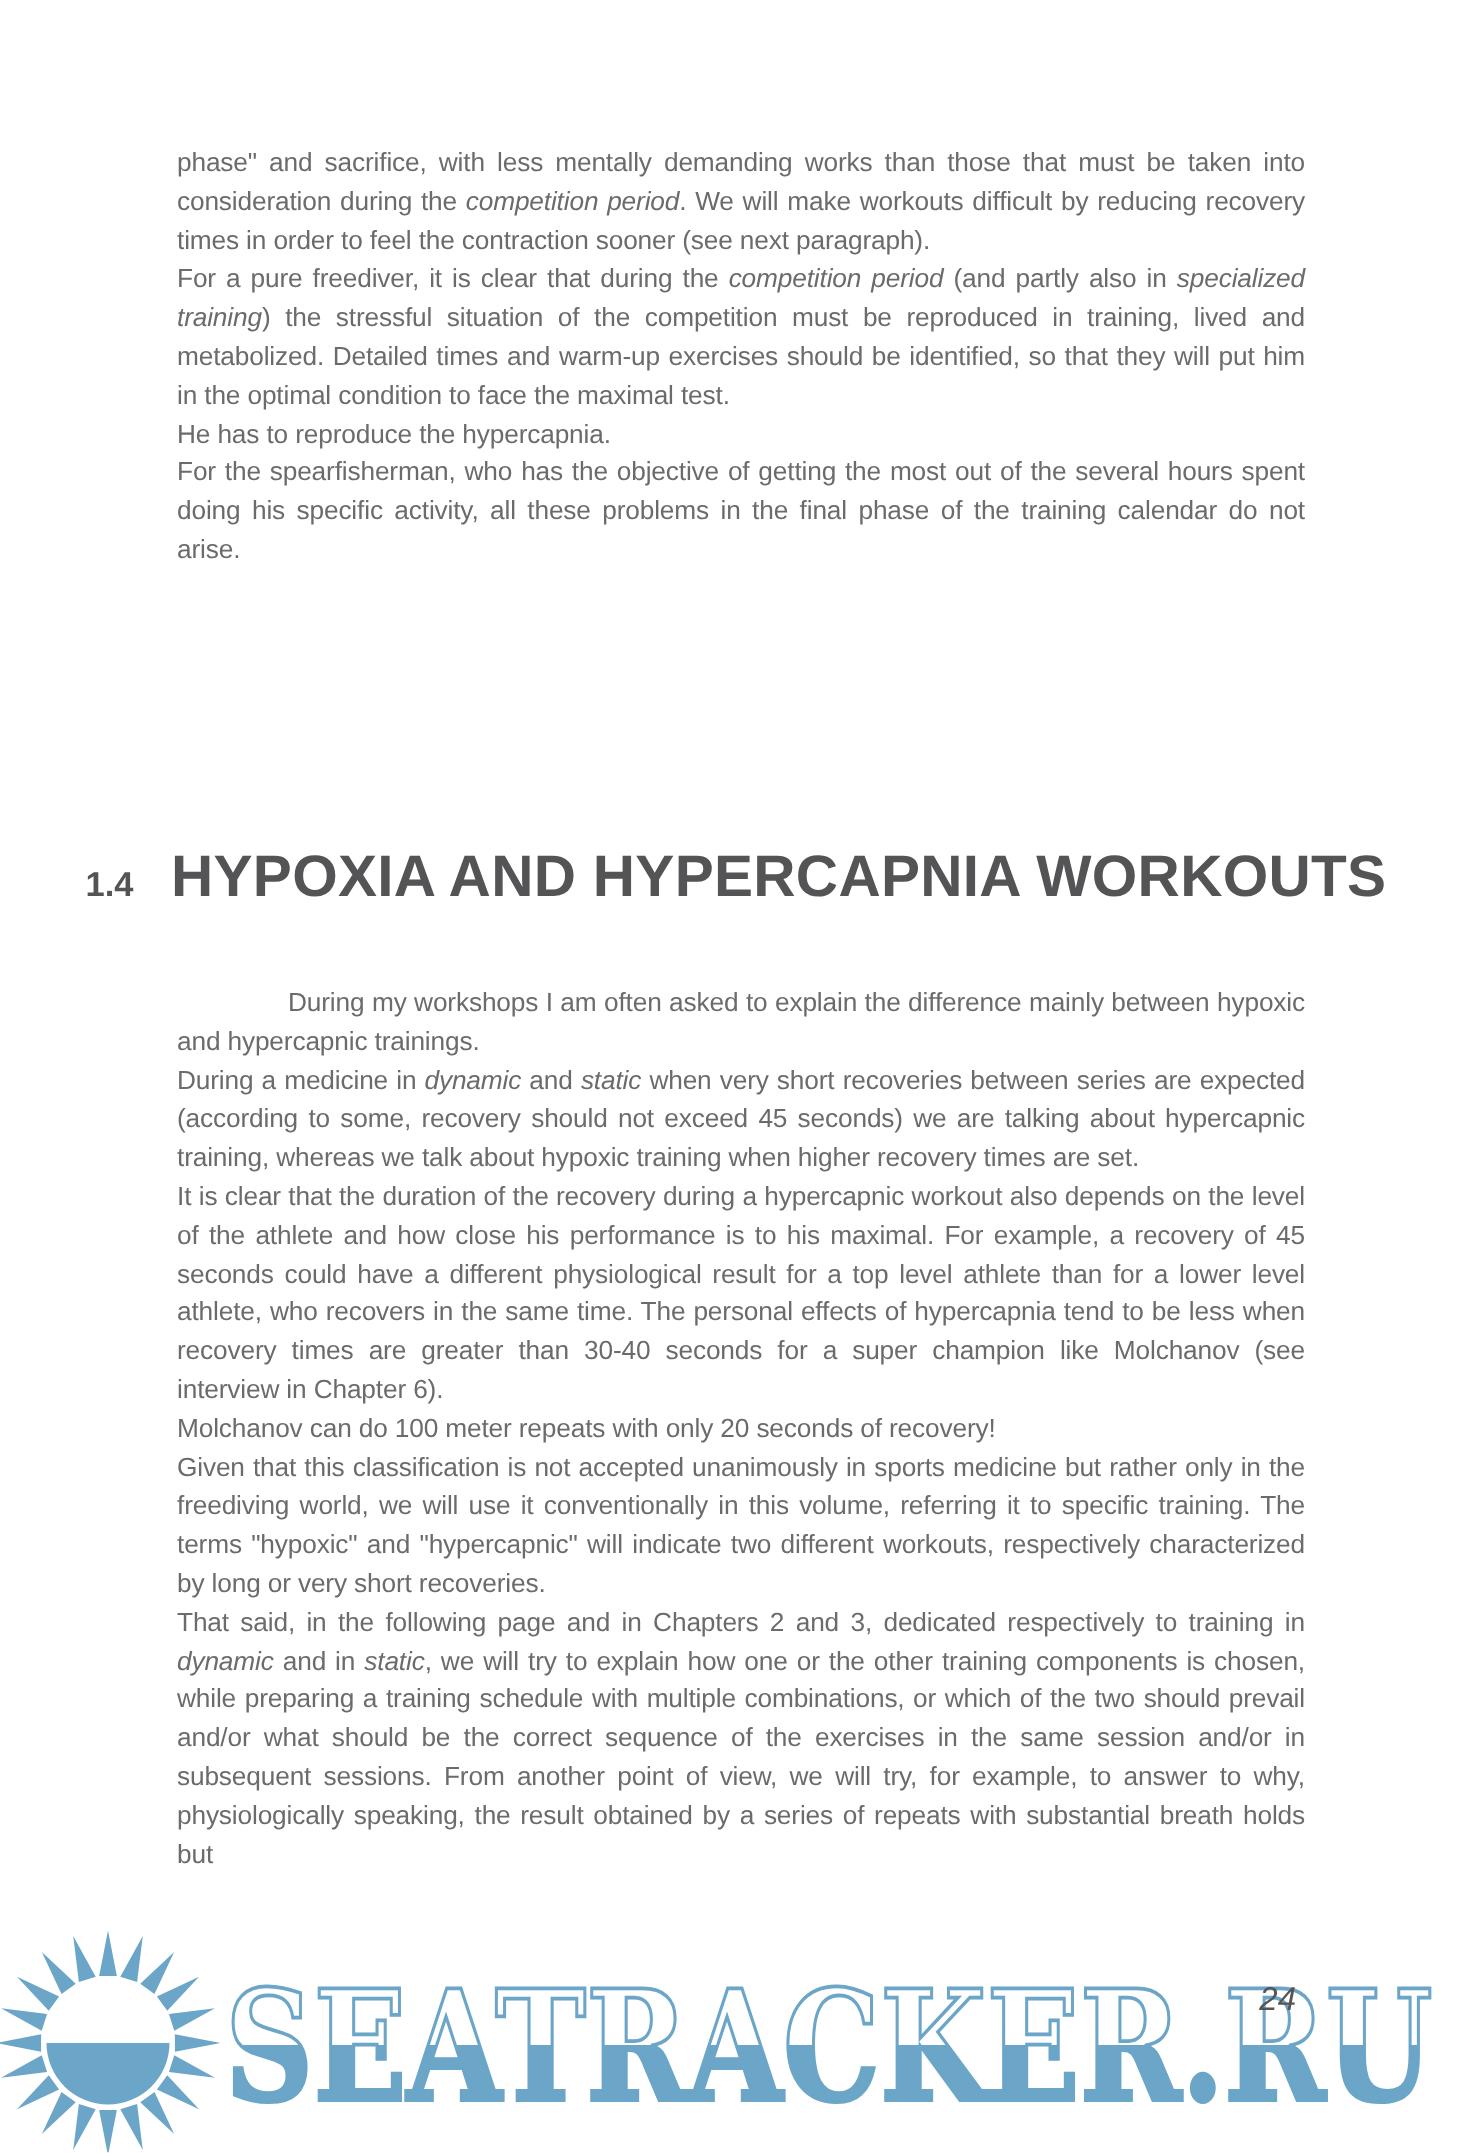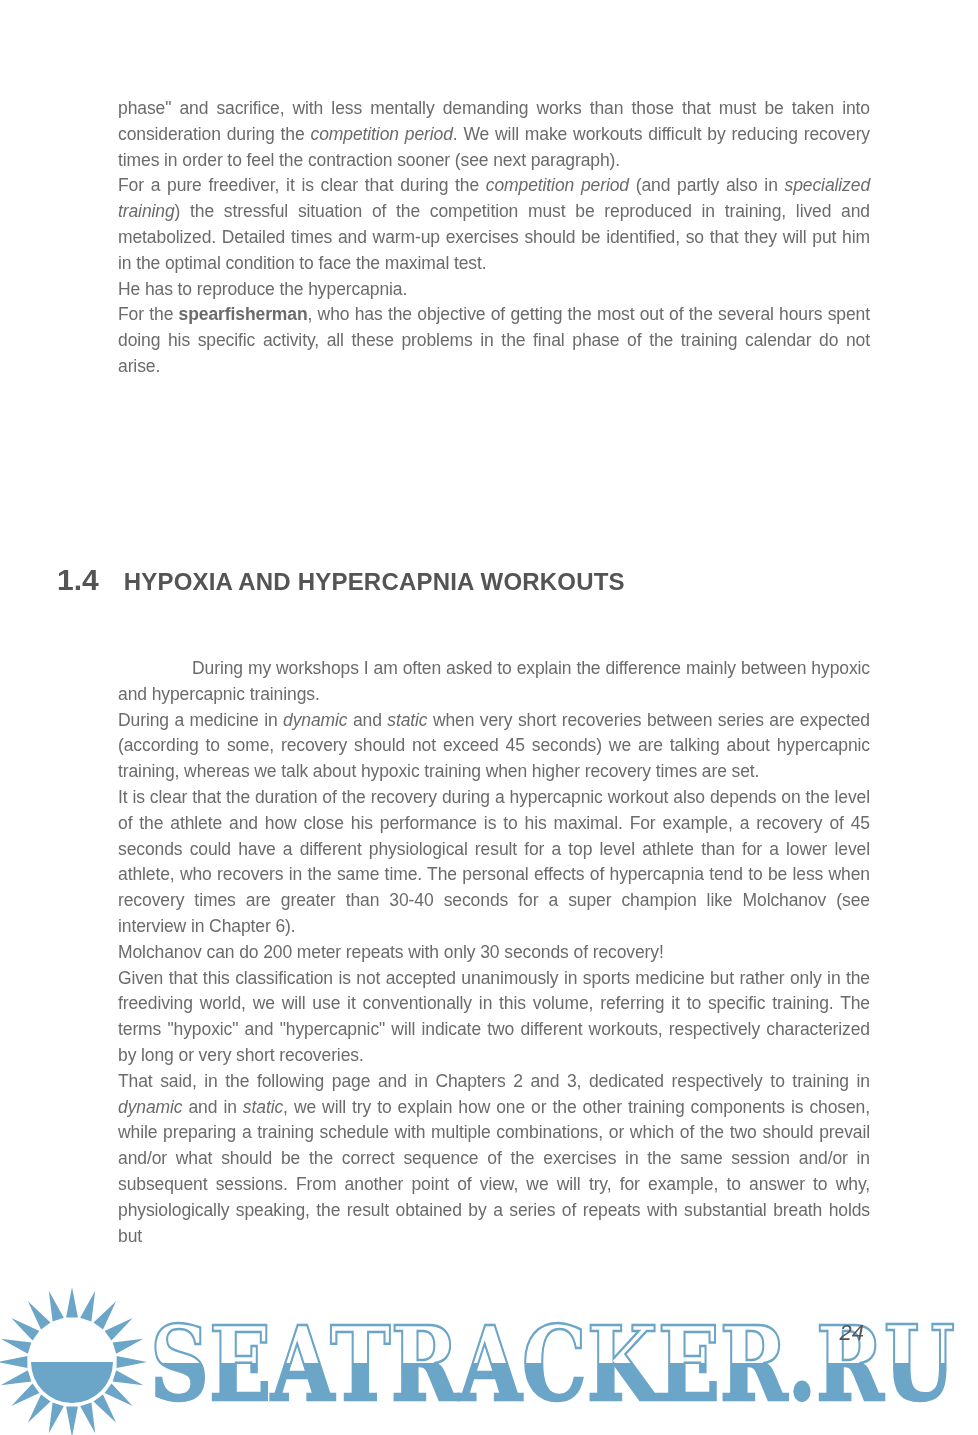--- a/index.html
+++ b/index.html
@@ -20,37 +20,37 @@
     width: 752px;
     color: var(--body-text, #6b6b6b);
     font-size: 17.5px;
     line-height: 25.8px;
     letter-spacing: -0.1px;
     text-align: justify;
   }
   .textcol p { margin: 0; }
   .textcol p.indent { text-indent: 74px; }
   .it { font-style: italic; }
-  .bd { font-weight: bold; margin-top: 29px; }
+  .bd { font-weight: normal; margin-top: 29px; }
 
   #continuation-block { top: 96px; }
   #section-block { top: 656px; }
 
   .heading {
     position: absolute;
     top: 563px;
     left: 57px;
     display: flex;
     align-items: baseline;
     gap: 25px;
     color: var(--heading-text, #545456);
     white-space: nowrap;
   }
-  .sec-num  { font-weight: bold; font-size: 30px; }
-  .sec-title { font-weight: bold; font-size: 24px; letter-spacing: 0.2px; }
+  .sec-num  { font-weight: bold; font-size: 23px; }
+  .sec-title { font-weight: bold; font-size: 39px; letter-spacing: 0.2px; }
 
   .watermark-svg {
     position: absolute;
     left: 0;
     top: 1282px;
     width: 978px;
     height: 153px;
     overflow: visible;
     z-index: 1;
   }
@@ -79,21 +79,21 @@
 
   <div class="heading">
     <span class="sec-num">1.4</span>
     <span class="sec-title">HYPOXIA AND HYPERCAPNIA WORKOUTS</span>
   </div>
 
   <div class="textcol" id="section-block">
       <p class="indent"><span>During my workshops I am often asked to explain the difference mainly between hypoxic and hypercapnic trainings.</span></p>
       <p><span>During a medicine in </span><span class="it">dynamic</span><span> and </span><span class="it">static</span><span> when very short recoveries between series are expected (according to some, recovery should not exceed 45 seconds) we are talking about hypercapnic training, whereas we talk about hypoxic training when higher recovery times are set.</span></p>
       <p><span>It is clear that the duration of the recovery during a hypercapnic workout also depends on the level of the athlete and how close his performance is to his maximal. For example, a recovery of 45 seconds could have a different physiological result for a top level athlete than for a lower level athlete, who recovers in the same time. The personal effects of hypercapnia tend to be less when recovery times are greater than 30-40 seconds for a super champion like Molchanov (see interview in Chapter 6).</span></p>
-      <p><span>Molchanov can do 200 meter repeats with only 30 seconds of recovery!</span></p>
+      <p><span>Molchanov can do 100 meter repeats with only 20 seconds of recovery!</span></p>
       <p><span>Given that this classification is not accepted unanimously in sports medicine but rather only in the freediving world, we will use it conventionally in this volume, referring it to specific training. The terms "hypoxic" and "hypercapnic" will indicate two different workouts, respectively characterized by long or very short recoveries.</span></p>
       <p><span>That said, in the following page and in Chapters 2 and 3, dedicated respectively to training in </span><span class="it">dynamic</span><span> and in </span><span class="it">static</span><span>, we will try to explain how one or the other training components is chosen, while preparing a training schedule with multiple combinations, or which of the two should prevail and/or what should be the correct sequence of the exercises in the same session and/or in subsequent sessions. From another point of view, we will try, for example, to answer to why, physiologically speaking, the result obtained by a series of repeats with substantial breath holds but</span></p>
     </div>
 
   <svg class="watermark-svg" viewBox="0 0 978 153" xmlns="http://www.w3.org/2000/svg">
     <defs>
       <linearGradient id="wmg" gradientUnits="userSpaceOnUse" x1="0" y1="0" x2="0" y2="153">
         <stop offset="0.53" stop-color="#ffffff"></stop>
         <stop offset="0.53" style="stop-color:var(--wm,#6ba5c8)"></stop>
       </linearGradient>

